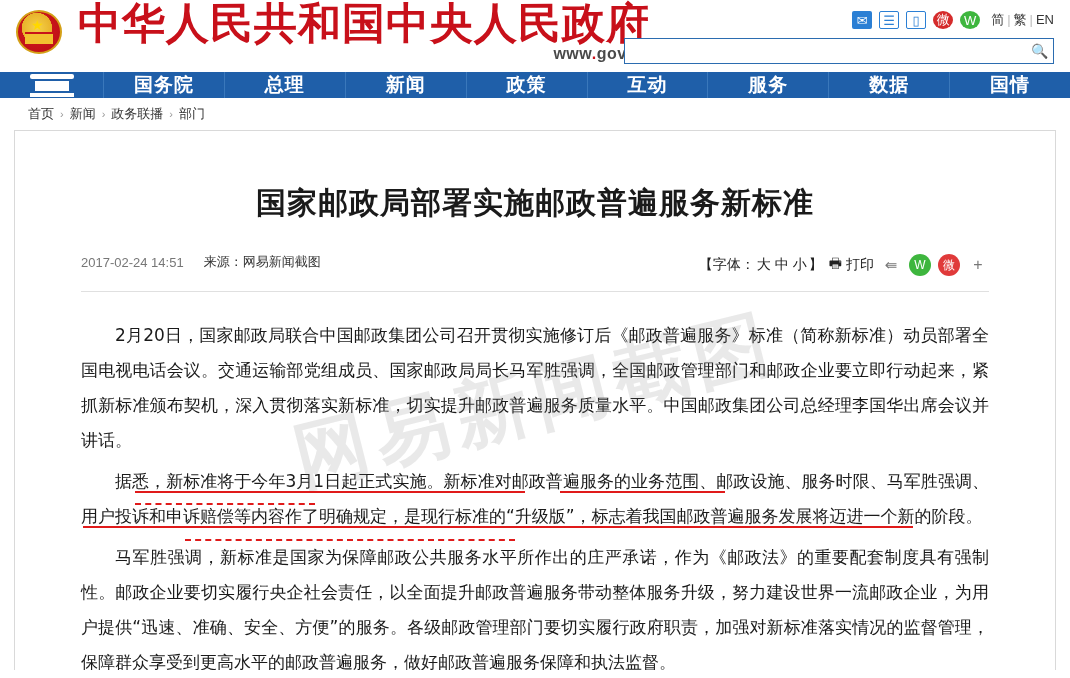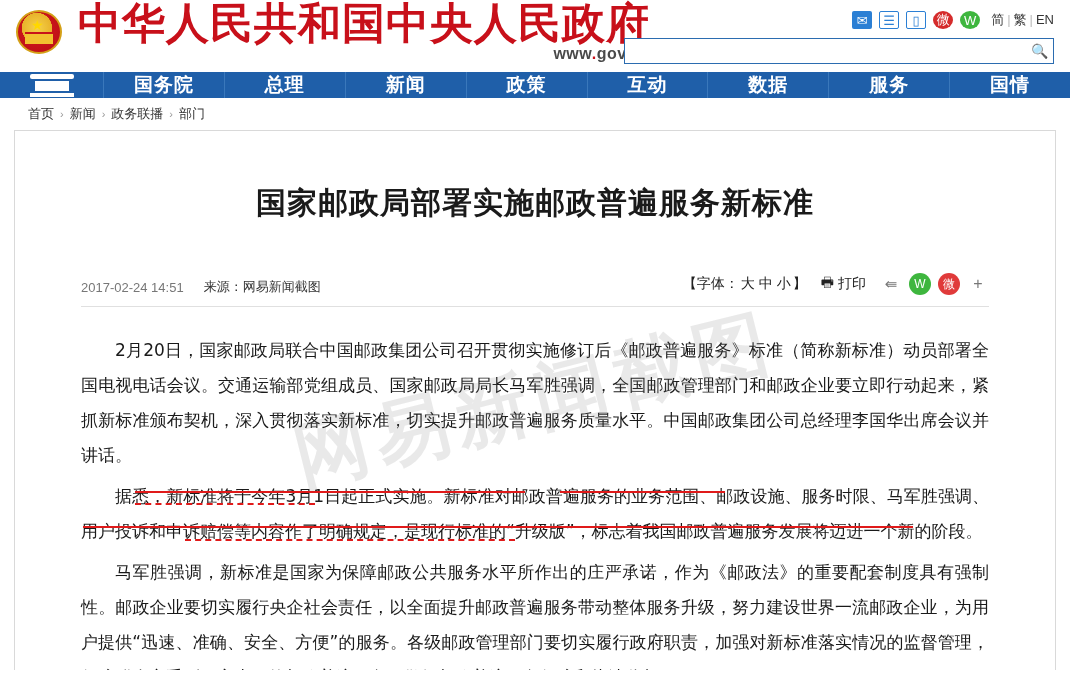--- a/index.html
+++ b/index.html
@@ -201,37 +201,37 @@
   .art-title {
     text-align: center;
     font-family: "DejaVu Sans", sans-serif;
     font-weight: bold;
     font-size: 30px;
     color: #1a1a1a;
     margin-top: 52px;
     letter-spacing: 1px;
   }
   .meta-row {
-    margin-top: 44px;
+    margin-top: 29px;
     height: 28px;
     display: flex;
-    align-items: flex-end;
+    align-items: flex-start;
     font-size: 13px;
     color: #555;
     position: relative;
   }
   .meta-left { display: flex; align-items: center; gap: 20px; }
   .meta-date { color: #777; }
   .meta-source { color: #333; }
   .meta-right {
     position: absolute;
     right: 0;
     display: flex;
     align-items: center;
-    gap: 14px;
+    gap: 6px;
   }
   .fontsize {
     font-size: 14px;
     color: #222;
   }
   .fontsize .fs { margin: 0 2px; cursor: pointer; }
   .print {
     font-size: 14px; color: #222;
     display: flex; align-items: center; gap: 4px;
     cursor: pointer;
@@ -339,22 +339,22 @@
         <div class="tm-roof"></div>
         <div class="tm-body"></div>
         <div class="tm-base"></div>
       </div>
     </div>
     <div class="nav-item">国务院</div>
     <div class="nav-item">总理</div>
     <div class="nav-item">新闻</div>
     <div class="nav-item">政策</div>
     <div class="nav-item">互动</div>
+    <div class="nav-item">服务</div>
     <div class="nav-item">数据</div>
-    <div class="nav-item">服务</div>
     <div class="nav-item">国情</div>
   </div>
 
   <div class="breadcrumb">
     <a href="#" class="bc">首页</a>
     <span class="arr">›</span>
     <a href="#" class="bc">新闻</a>
     <span class="arr">›</span>
     <a href="#" class="bc">政务联播</a>
     <span class="arr">›</span>

